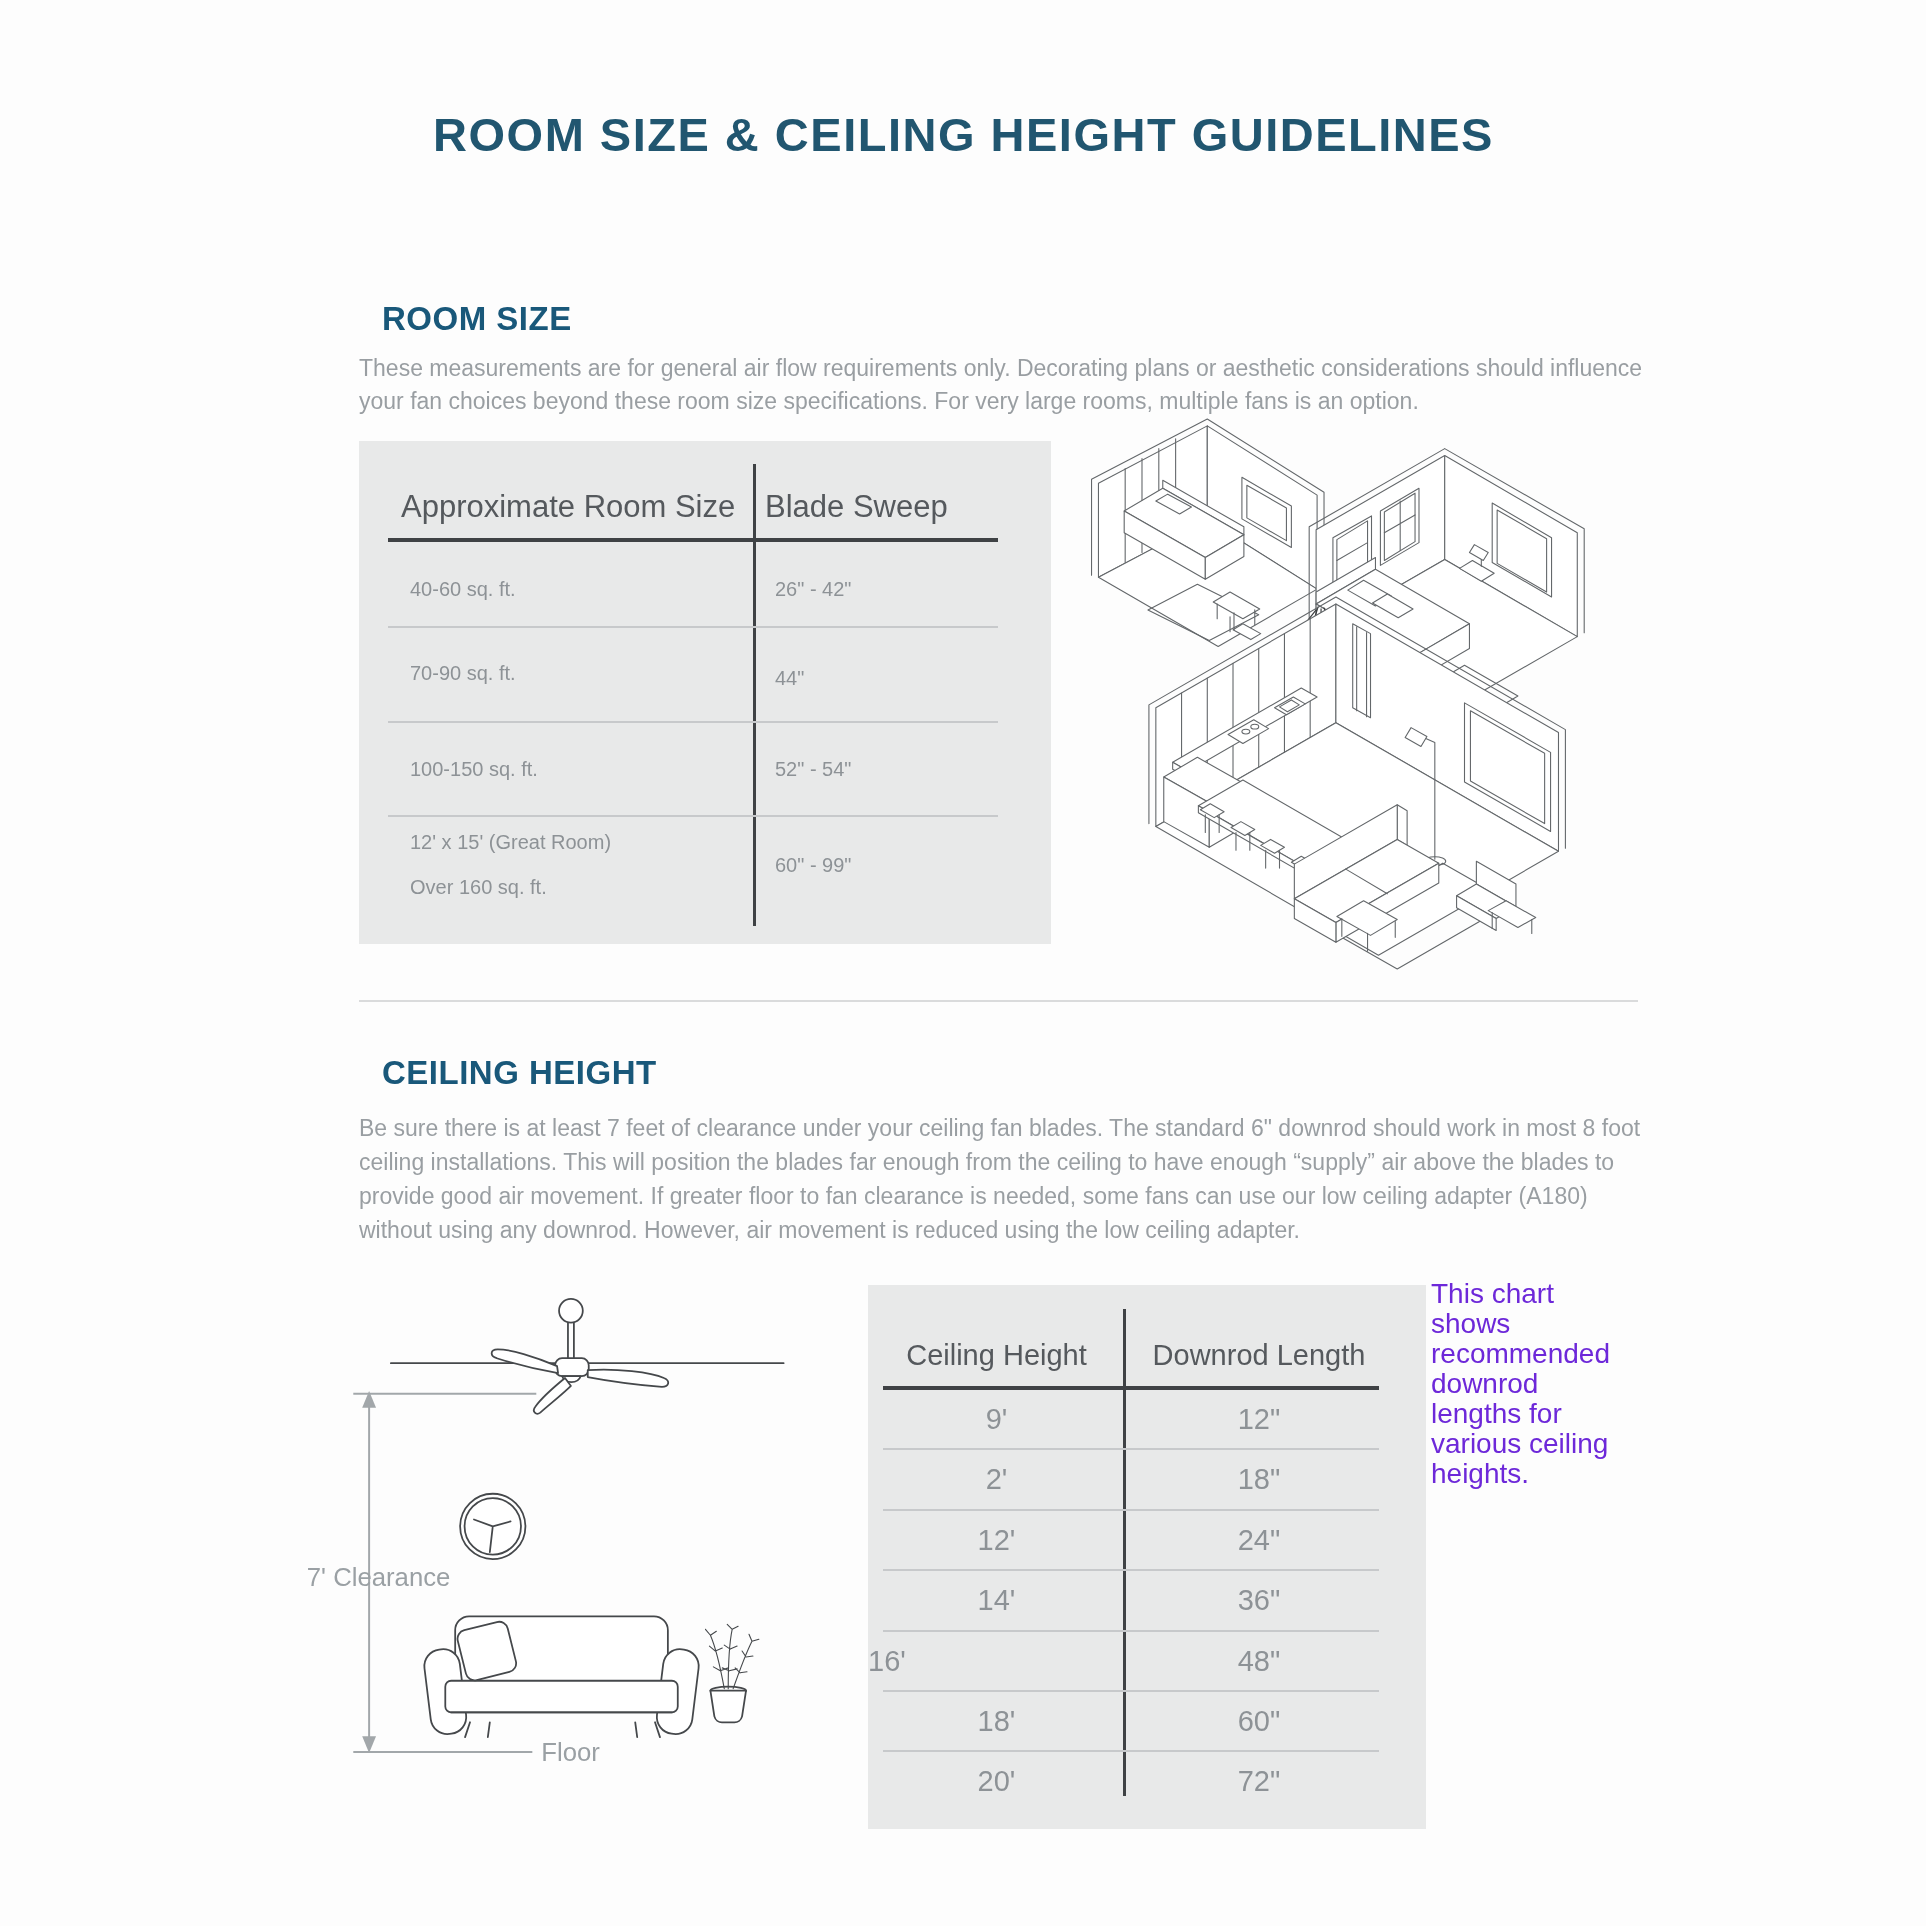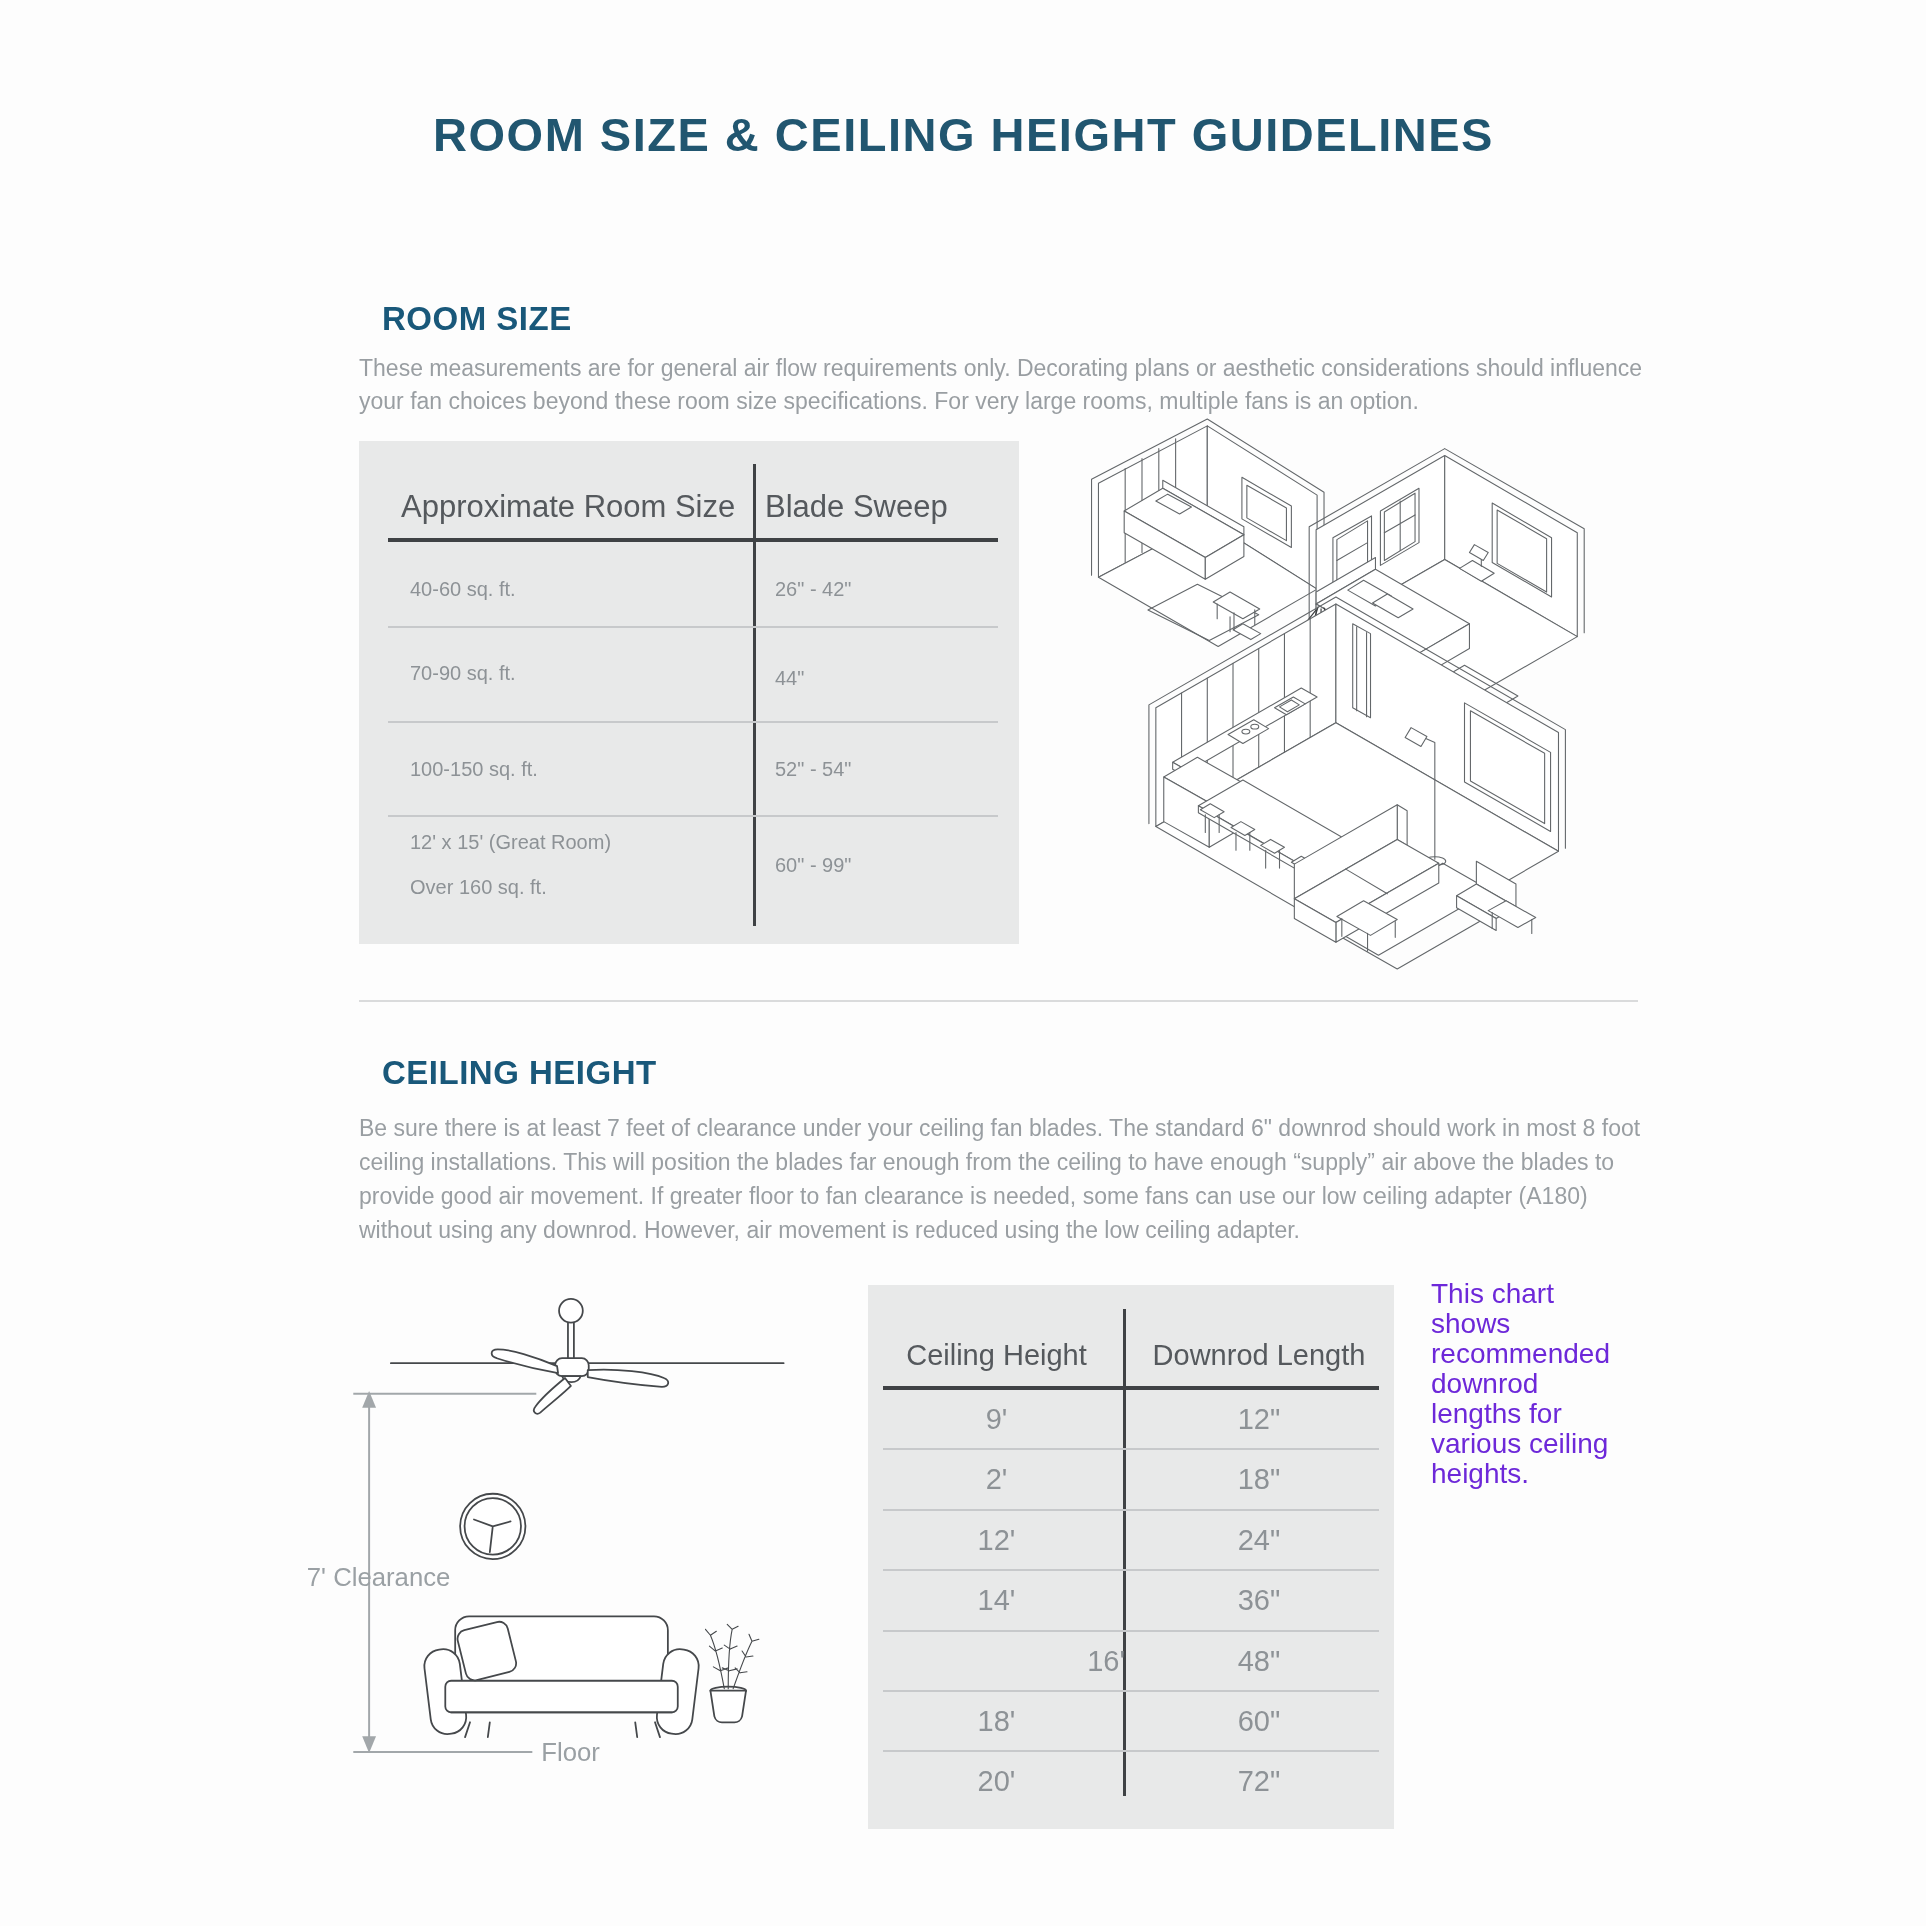--- a/index.html
+++ b/index.html
@@ -4,21 +4,21 @@
 <style>
   html,body{margin:0;padding:0;background:#ffffff;}
   .page{position:relative;width:1927px;height:1927px;background:#fdfdfd;overflow:hidden;
         font-family:"Liberation Sans","DejaVu Sans",sans-serif;}
   .abs{position:absolute;}
   .page-title{left:0;top:107px;width:1927px;text-align:center;
               font-size:47px;font-weight:700;letter-spacing:1.5px;color:#215670;}
   .section-heading{font-size:33px;font-weight:700;letter-spacing:0.5px;color:#19587a;margin-left:23px;}
   .body-text{font-size:23px;line-height:33px;color:#999ea2;}
   
-  .panel{background:#e8e9e9;}
+  .panel{background:#e8e9e9;padding-left:32px;}
   .tbl-header{font-size:31px;color:#55595d;}
   .tbl-cell{font-size:20px;color:#8d9296;}
   .ch-header{font-size:29px;color:#55595d;}
   .ch-cell{font-size:29px;color:#8d9296;}
   .dark-line{background:#3f4245;}
   .light-line{background:#c7c9cb;}
   .section-rule{background:#dadbdc;height:2px;}
   .note-text{font-size:28px;line-height:30px;color:#6d28d9;}
   svg{display:block;}
   .iso{stroke:#63676a;stroke-width:1.1;fill:none;stroke-linejoin:round;stroke-linecap:round;}
@@ -242,21 +242,21 @@
     <div class="abs light-line" style="left:15px;top:224px;width:496px;height:2px;"></div>
 
     <div class="abs ch-cell" style="left:0;top:226px;width:257px;height:58px;line-height:58px;text-align:center;">12'</div>
     <div class="abs ch-cell" style="left:257px;top:226px;width:268px;height:58px;line-height:58px;text-align:center;">24"</div>
     <div class="abs light-line" style="left:15px;top:284px;width:496px;height:2px;"></div>
 
     <div class="abs ch-cell" style="left:0;top:286px;width:257px;height:58px;line-height:58px;text-align:center;">14'</div>
     <div class="abs ch-cell" style="left:257px;top:286px;width:268px;height:58px;line-height:58px;text-align:center;">36"</div>
     <div class="abs light-line" style="left:15px;top:345px;width:496px;height:2px;"></div>
 
-    <div class="abs ch-cell" style="left:0;top:347px;width:257px;height:66px;line-height:58px;text-align:right;">16'</div>
+    <div class="abs ch-cell" style="left:0;top:347px;width:257px;height:66px;line-height:58px;text-align:left;">16'</div>
     <div class="abs ch-cell" style="left:257px;top:347px;width:268px;height:58px;line-height:58px;text-align:center;">48"</div>
     <div class="abs light-line" style="left:15px;top:405px;width:496px;height:2px;"></div>
 
     <div class="abs ch-cell" style="left:0;top:407px;width:257px;height:58px;line-height:58px;text-align:center;">18'</div>
     <div class="abs ch-cell" style="left:257px;top:407px;width:268px;height:58px;line-height:58px;text-align:center;">60"</div>
     <div class="abs light-line" style="left:15px;top:465px;width:496px;height:2px;"></div>
 
     <div class="abs ch-cell" style="left:0;top:467px;width:257px;height:58px;line-height:58px;text-align:center;">20'</div>
     <div class="abs ch-cell" style="left:257px;top:467px;width:268px;height:58px;line-height:58px;text-align:center;">72"</div>
   </div>

